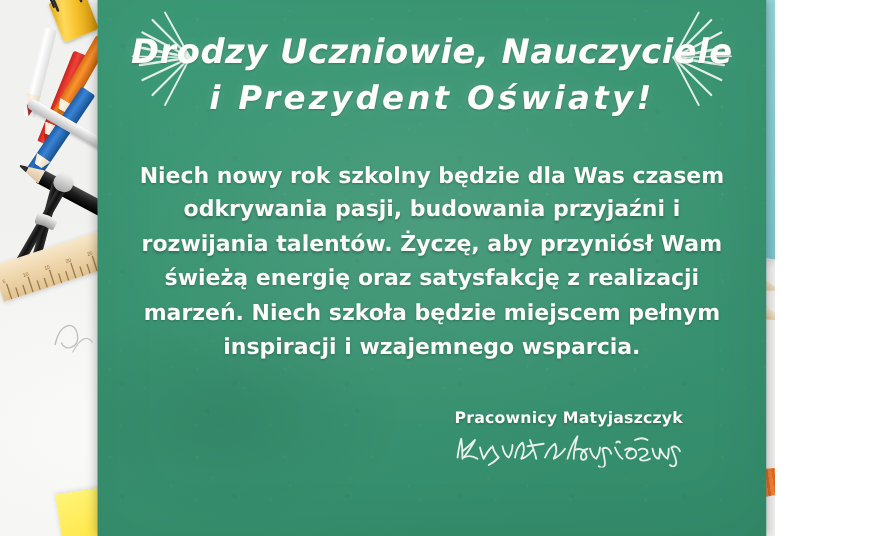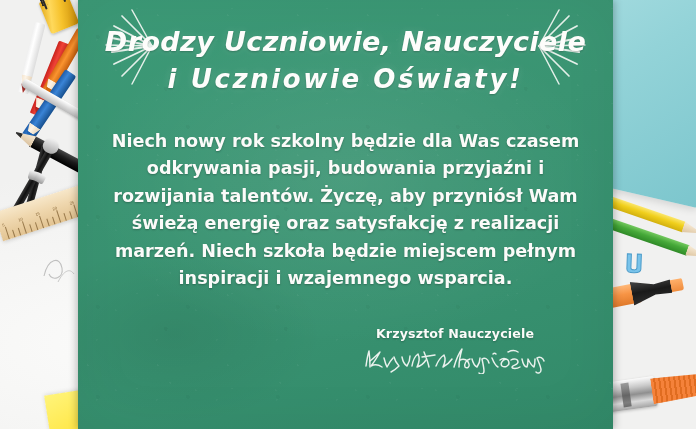--- a/index.html
+++ b/index.html
@@ -6,21 +6,21 @@
 
   html, body {
     width: 696px;
     height: 429px;
     overflow: hidden;
     font-family: "Liberation Sans", sans-serif;
   }
 
   #stage {
     position: relative;
-    width: 696px;
+    width: 620px;
     height: 429px;
     background: #f4f4f3;
     overflow: hidden;
   }
 
   
   .desk-surface {
     position: absolute;
     inset: 0;
     background:
@@ -580,27 +580,27 @@
           <line x1="8" y1="38" x2="48" y2="44" stroke-width="2"></line>
           <line x1="8" y1="38" x2="46" y2="56" stroke-width="1.8"></line>
           <line x1="8" y1="38" x2="38" y2="68" stroke-width="1.7"></line>
           <line x1="8" y1="38" x2="28" y2="76" stroke-width="1.5"></line>
           <line x1="8" y1="38" x2="54" y2="37" stroke-width="1.3"></line>
         </g>
       </svg>
 
       <div class="headline">
         <span class="ln ln1">Drodzy Uczniowie, Nauczyciele</span>
-        <span class="ln ln2">i Uczniowie Oświaty!</span>
+        <span class="ln ln2">i Prezydent Oświaty!</span>
       </div>
 
       <div class="body-copy">Niech nowy rok szkolny będzie dla Was czasem odkrywania pasji, budowania przyjaźni i rozwijania talentów. Życzę, aby przyniósł Wam świeżą energię oraz satysfakcję z realizacji marzeń. Niech szkoła będzie miejscem pełnym inspiracji i wzajemnego wsparcia.</div>
 
       <div class="signature-block">
-        <div class="sig-name">Krzysztof Nauczyciele</div>
+        <div class="sig-name">Pracownicy Matyjaszczyk</div>
         <div class="sig-script">
           <svg width="186" height="28" viewBox="0 0 186 28" aria-hidden="true">
             <g fill="none" stroke="#f4f7f4" stroke-width="1.45" stroke-linecap="round" stroke-linejoin="round" opacity="0.95">
               <path d="M4 20 C5 13, 6 8, 7 5 C8 12, 8 18, 8 21"></path>
               <path d="M8 15 C12 12, 15 9, 18 6 C15 12, 12 16, 9 20 C13 18, 17 19, 20 21"></path>
               <path d="M22 12 C23 16, 24 19, 25 21 C27 17, 29 14, 31 12"></path>
               <path d="M32 11 C33 15, 35 18, 37 20 C34 23, 31 25, 29 26"></path>
               <path d="M40 11 C41 16, 43 19, 45 20 C47 17, 48 13, 48 10"></path>
               <path d="M50 20 C51 14, 53 10, 56 8 C58 12, 57 17, 55 21 C59 20, 62 17, 64 14"></path>
               <path d="M62 6 C64 11, 66 16, 67 21 M60 11 L73 9"></path>

